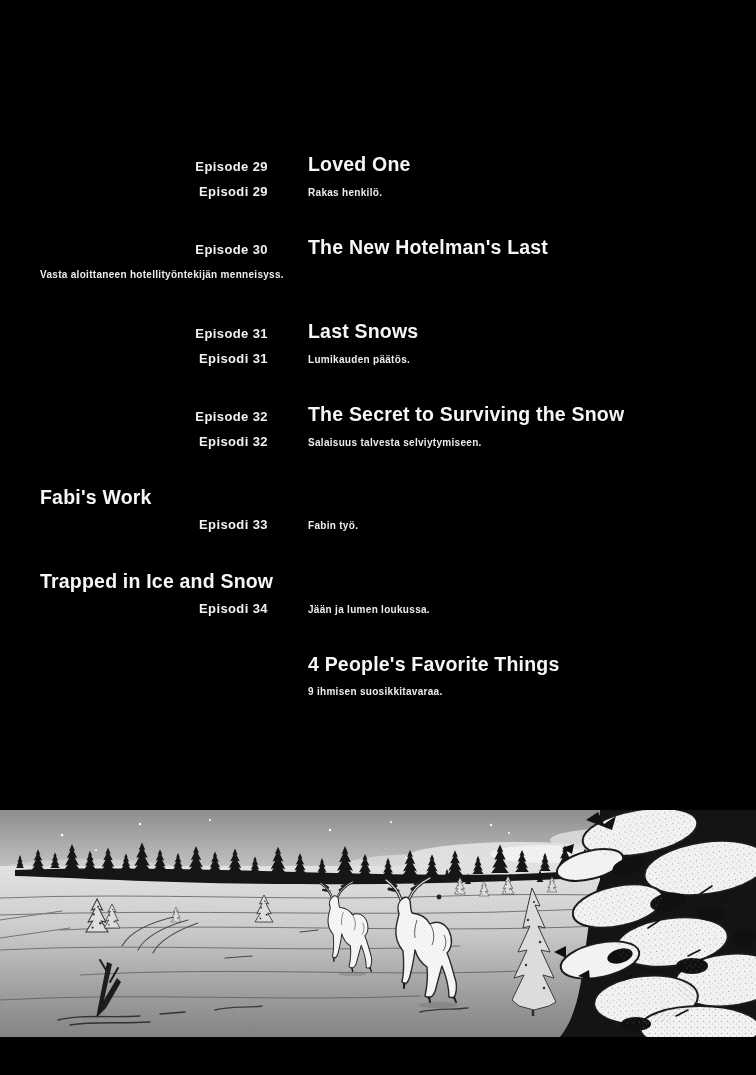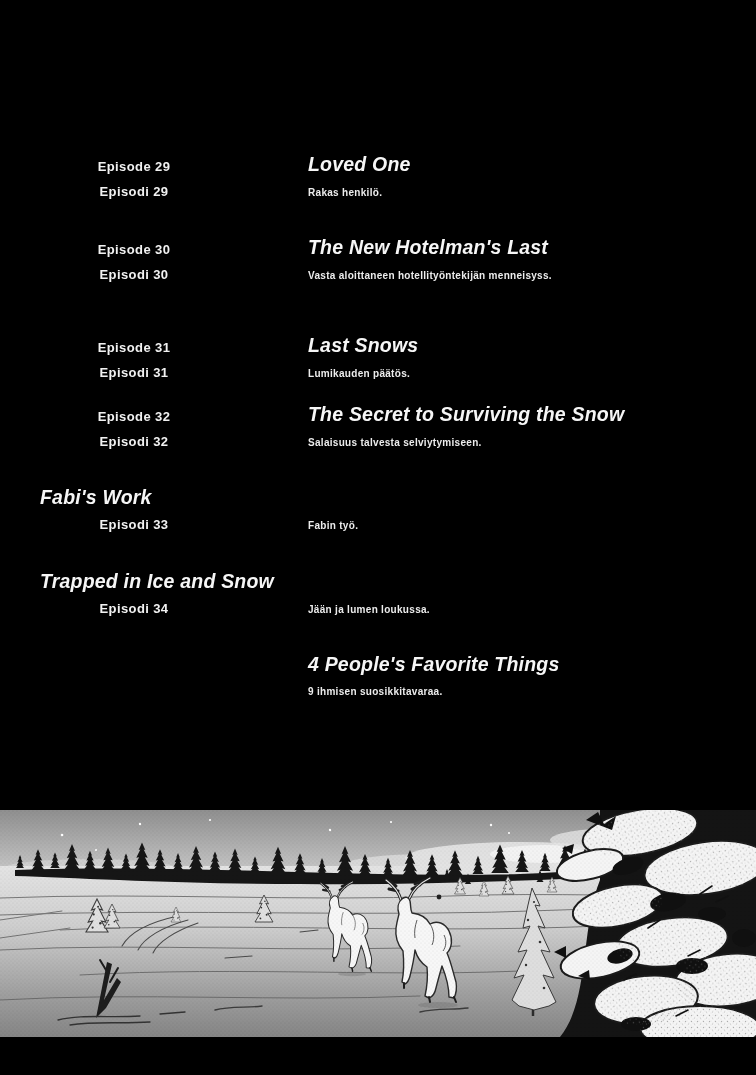--- a/index.html
+++ b/index.html
@@ -7,34 +7,34 @@
     position:relative;
     width:756px;height:1075px;
     background:#000;
     overflow:hidden;
     font-family:"Liberation Sans","DejaVu Sans",sans-serif;
   }
   .toc{position:absolute;left:0;top:0;width:756px;}
   .toc-group{position:absolute;left:0;width:756px;}
   .toc-group:nth-child(1){top:151px}
   .toc-group:nth-child(2){top:234px}
-  .toc-group:nth-child(3){top:332px}
+  .toc-group:nth-child(3){top:318px}
   .toc-group:nth-child(4){top:401px}
   .toc-group:nth-child(5){top:484px}
   .toc-group:nth-child(6){top:568px}
   .toc-group:nth-child(7){top:651px}
   .toc-row{display:flex;align-items:baseline;height:27px;}
   .ep-label{
-    display:block;width:268px;text-align:center;
+    display:block;width:268px;text-align:right;
     font-weight:700;font-size:13px;line-height:27px;
     letter-spacing:.4px;color:#f1f1f1;white-space:nowrap;
   }
   .ep-title{
     margin-left:40px;font-weight:700;font-size:19.5px;line-height:27px;
-    letter-spacing:.2px;color:#f6f6f6;white-space:nowrap;font-style:italic;
+    letter-spacing:.2px;color:#f6f6f6;white-space:nowrap;
   }
   .ep-sub{
     margin-left:40px;font-weight:700;font-size:10px;line-height:27px;
     letter-spacing:.3px;color:#ececec;white-space:nowrap;
   }
   .illustration{position:absolute;left:0;top:810px;width:756px;height:227px;}
 </style>
 </head>
 <body>
 
@@ -52,21 +52,20 @@
         <span class="ep-sub">Rakas henkilö.</span>
       </div>
     </div>
 
     <div class="toc-group">
       <div class="toc-row">
         <span class="ep-label">Episode 30</span>
         <span class="ep-title">The New Hotelman's Last</span>
       </div>
       <div class="toc-row">
-        <span class="ep-label">Episodi 30</span>
         <span class="ep-sub">Vasta aloittaneen hotellityöntekijän menneisyss.</span>
       </div>
     </div>
 
     <div class="toc-group">
       <div class="toc-row">
         <span class="ep-label">Episode 31</span>
         <span class="ep-title">Last Snows</span>
       </div>
       <div class="toc-row">

